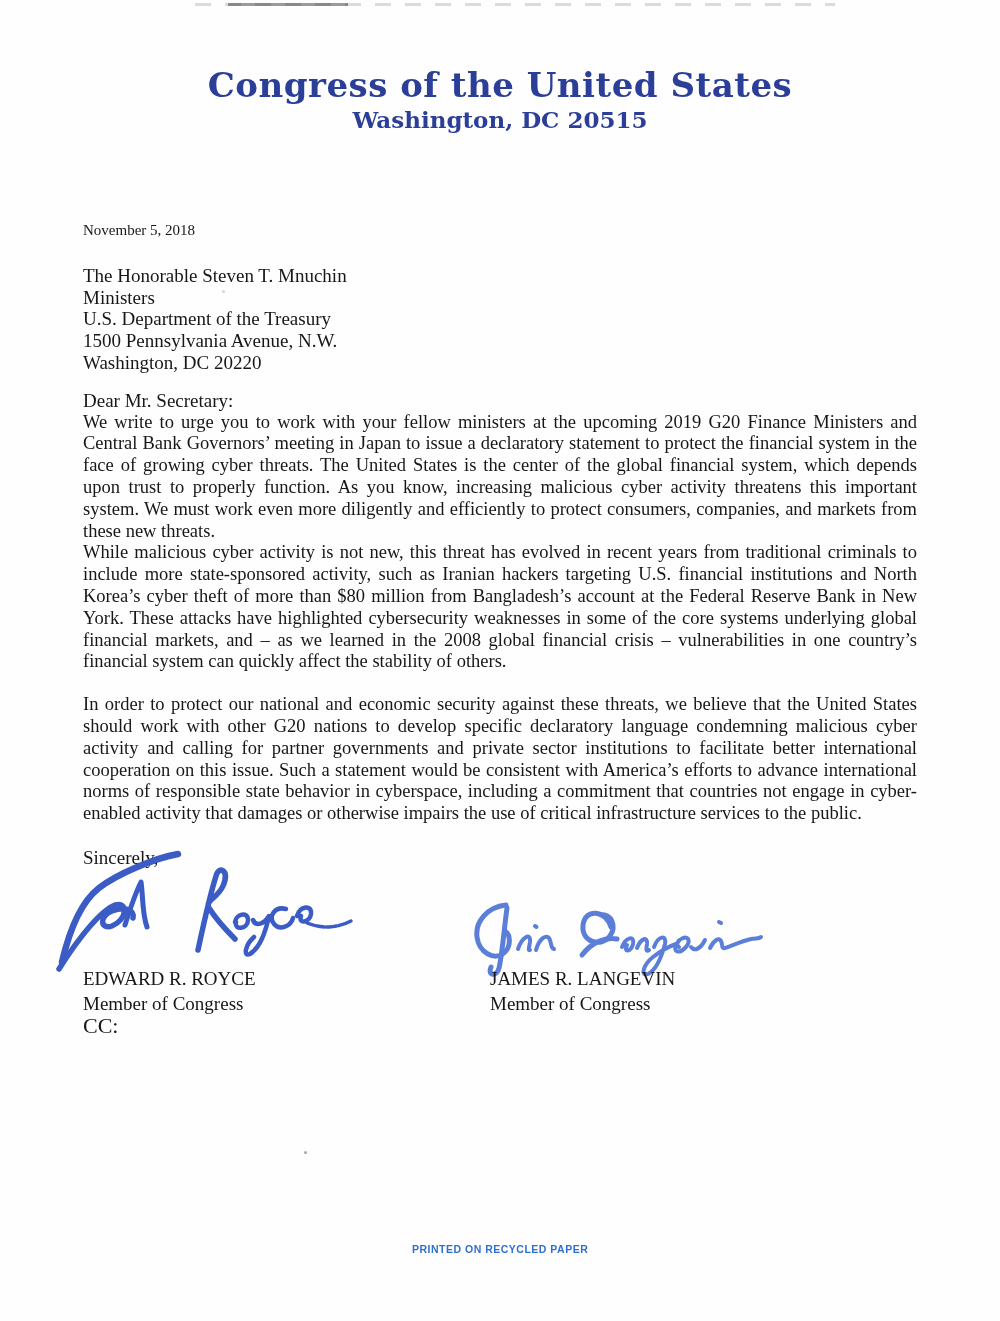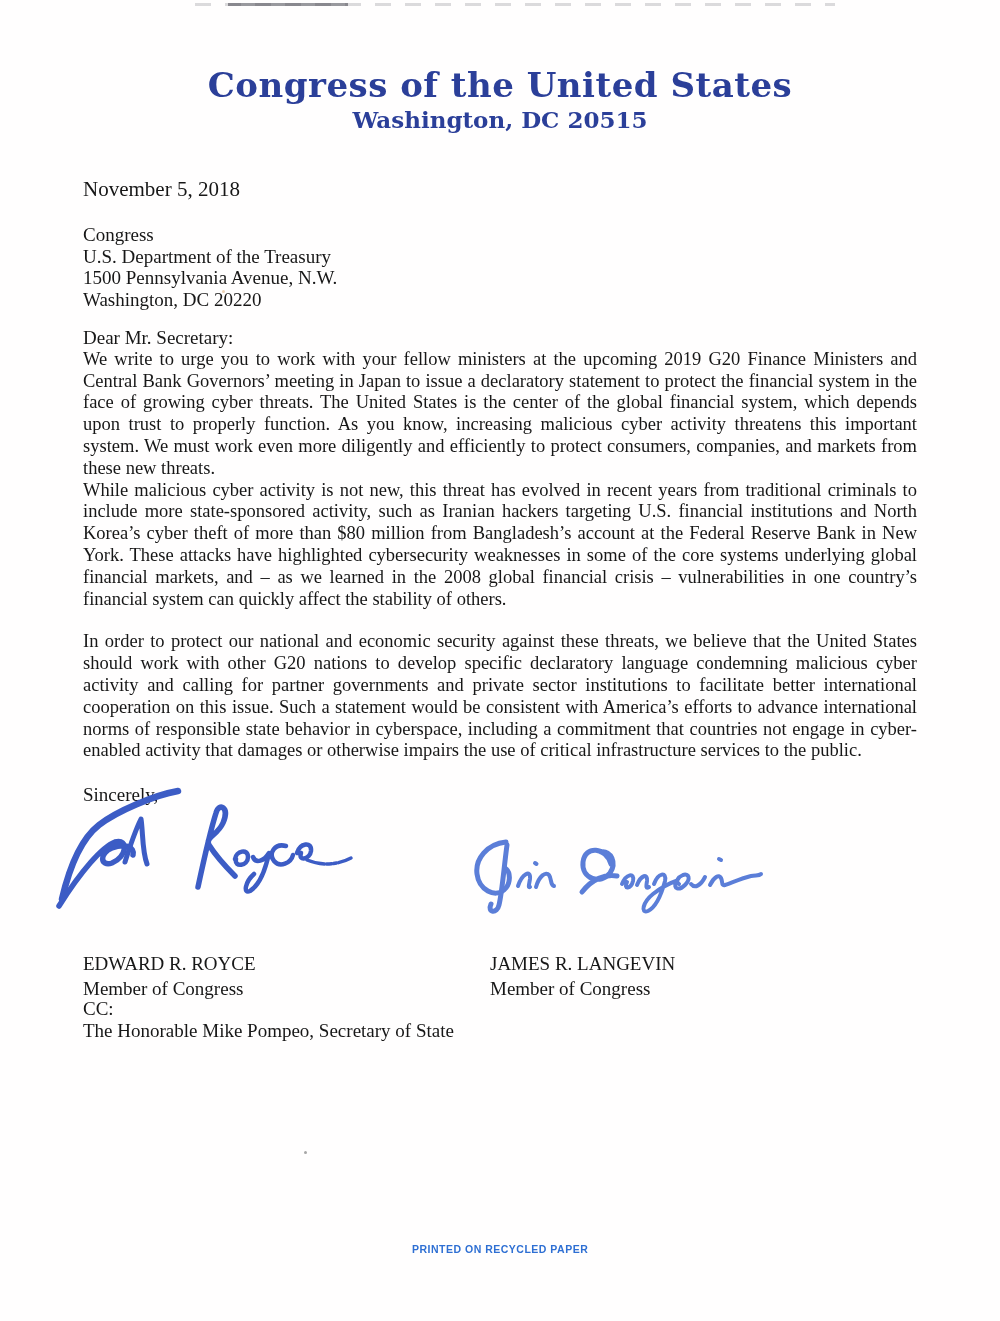--- a/index.html
+++ b/index.html
@@ -33,35 +33,35 @@
     font-weight:700; font-size:34px; line-height:34px;
     letter-spacing:.5px; color:#2b3f99;
   }
   .lh-sub {
     font-family:"DejaVu Serif", serif;
     font-weight:700; font-size:23px; line-height:24px;
     margin-top:6px; color:#2b3f99;
   }
 
   .content { padding:0 83px; font-size:18.5px; line-height:21.8px; }
-  .date { margin-top:47px; font-size:21px;font-family:Liberation Serif, serif; }
+  .date { margin-top:88px; font-size:15px;font-family:Liberation Serif, serif; }
   .recipient { margin-top:23px; font-size:19px; }
   .salutation { margin-top:16px; font-size:19px; }
   .para { text-align:justify; }
   .para-3, .para-4 { margin-top:21px; }
   .closing { margin-top:22px; font-size:19px; }
 
   .sig-block { position:relative; height:146px; }
   .sig-royce { position:absolute; left:-28px; top:-21px; }
   .sig-langevin { position:absolute; left:387px; top:31px; }
-  .signer { position:absolute; top:97px; font-size:19px; line-height:25px;margin-top:48px; }
+  .signer { position:absolute; top:97px; font-size:19px; line-height:25px; }
   .signer-left { left:0; }
   .signer-right { left:407px; }
 
-  .cc-row { margin-top:46px; display:flex; font-size:19px;flex-direction:column; }
+  .cc-row { display:flex; font-size:22px; }
   .cc-label { width:57px; }
 
   .footer-note {
     position:absolute; left:412px; top:1243px;
     font-family:"Liberation Sans", sans-serif;
     font-weight:700; font-size:10.5px; letter-spacing:.5px;
     color:#2e6fd3;
   }
 </style>
 </head>
@@ -76,21 +76,22 @@
 
   <header class="letterhead">
     <div class="lh-title">Congress of the United States</div>
     <div class="lh-sub">Washington, DC 20515</div>
   </header>
 
   <main class="content">
     <p class="date">November 5, 2018</p>
 
     <div class="recipient">
-      <div>Congress</div>
+      <div>The Honorable Steven T. Mnuchin</div>
+      <div>Ministers</div>
       <div>U.S. Department of the Treasury</div>
       <div>1500 Pennsylvania Avenue, N.W.</div>
       <div>Washington, DC 20220</div>
     </div>
 
     <p class="salutation">Dear Mr. Secretary:</p>
 
     <p class="para para-1">We write to urge you to work with your fellow ministers at the upcoming 2019 G20 Finance Ministers and Central Bank Governors’ meeting in Japan to issue a declaratory statement to protect the financial system in the face of growing cyber threats. The United States is the center of the global financial system, which depends upon trust to properly function. As you know, increasing malicious cyber activity threatens this important system. We must work even more diligently and efficiently to protect consumers, companies, and markets from these new threats.</p>
     <p class="para para-2">While malicious cyber activity is not new, this threat has evolved in recent years from traditional criminals to include more state-sponsored activity, such as Iranian hackers targeting U.S. financial institutions and North Korea’s cyber theft of more than $80 million from Bangladesh’s account at the Federal Reserve Bank in New York. These attacks have highlighted cybersecurity weaknesses in some of the core systems underlying global financial markets, and – as we learned in the 2008 global financial crisis – vulnerabilities in one country’s financial system can quickly affect the stability of others.</p>
     <p class="para para-3">In order to protect our national and economic security against these threats, we believe that the United States should work with other G20 nations to develop specific declaratory language condemning malicious cyber activity and calling for partner governments and private sector institutions to facilitate better international cooperation on this issue. Such a statement would be consistent with America’s efforts to advance international norms of responsible state behavior in cyberspace, including a commitment that countries not engage in cyber-enabled activity that damages or otherwise impairs the use of critical infrastructure services to the public.</p>
@@ -129,19 +130,18 @@
       </div>
 
       <div class="signer signer-right">
         <div>JAMES R. LANGEVIN</div>
         <div>Member of Congress</div>
       </div>
     </div>
 
     <div class="cc-row">
       <span class="cc-label">CC:</span>
-      <span class="cc-text">The Honorable Mike Pompeo, Secretary of State</span>
     </div>
   </main>
 
   <div class="footer-note">PRINTED ON RECYCLED PAPER</div>
 
 </div>
 
 </body></html>

